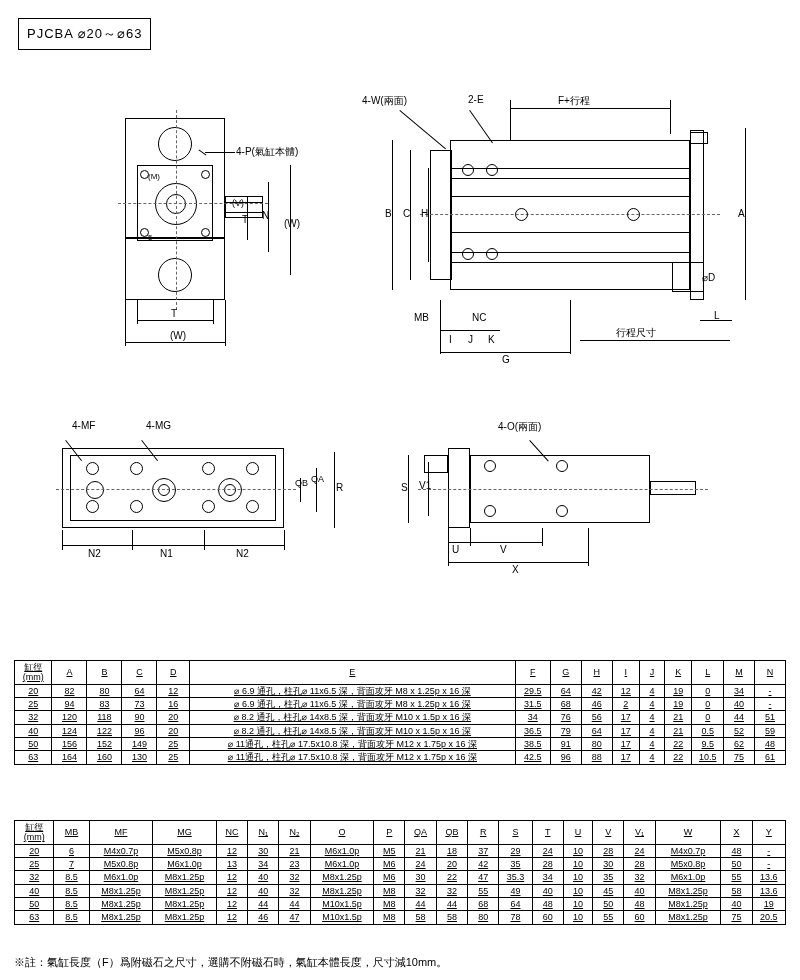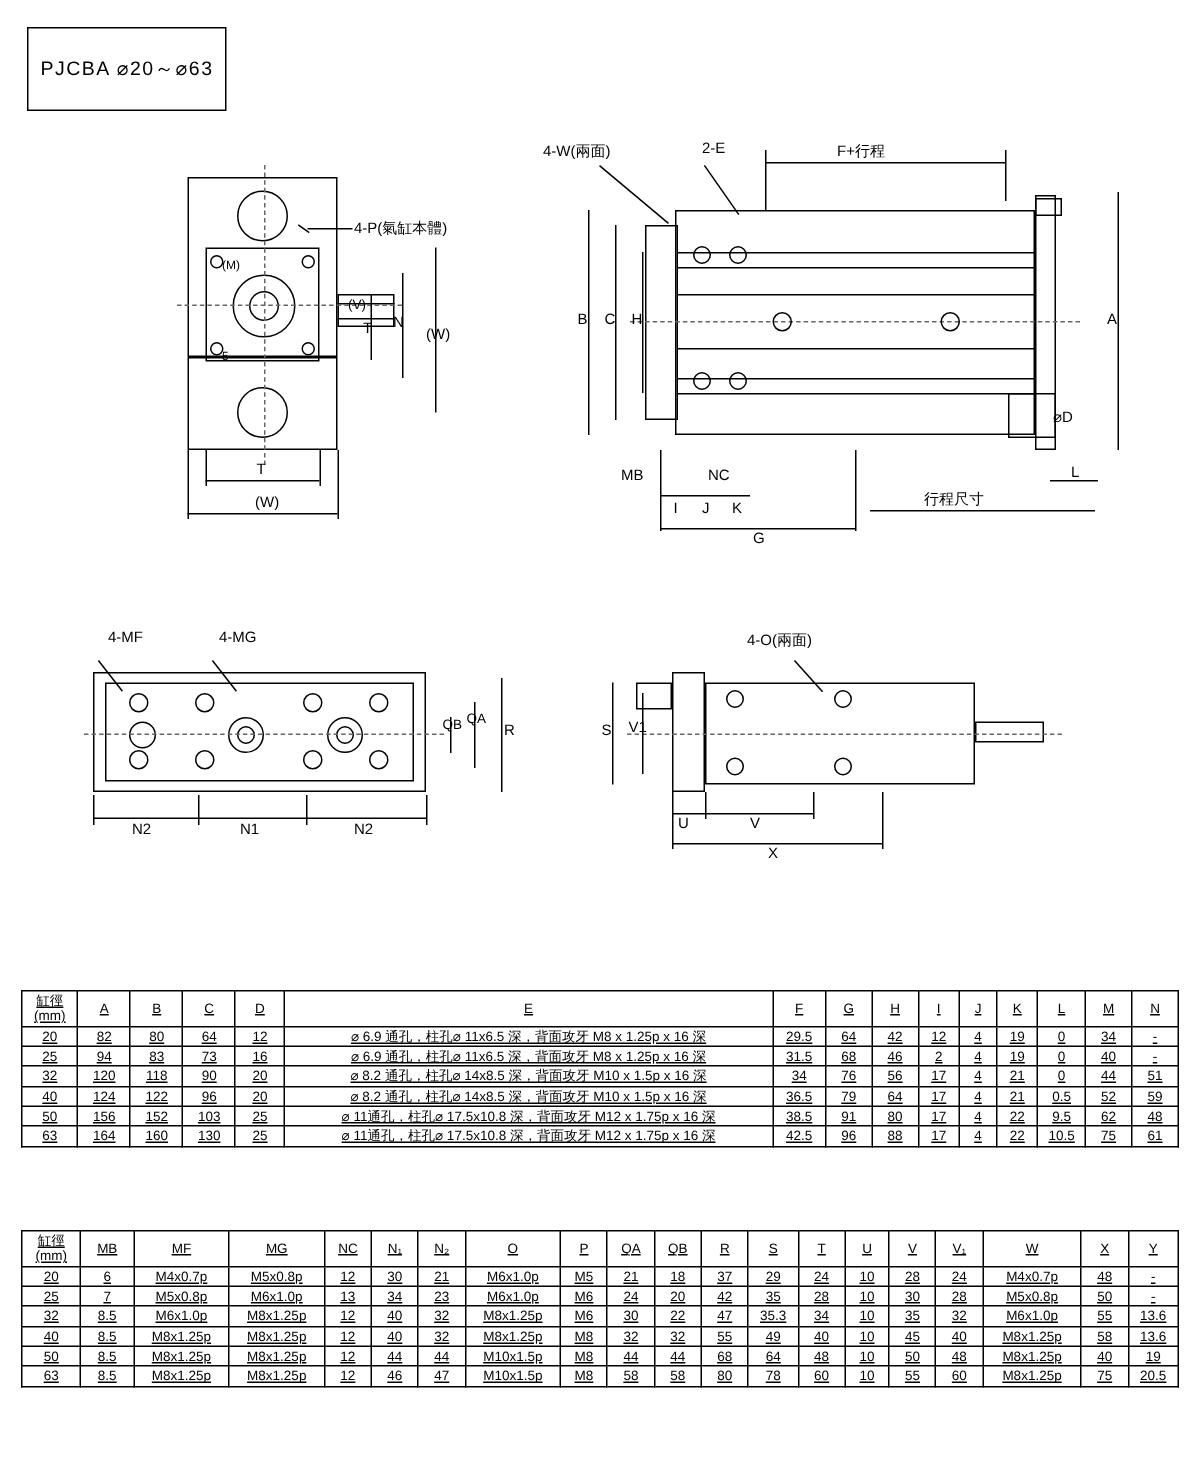--- a/index.html
+++ b/index.html
@@ -1,20 +1,20 @@
 <!DOCTYPE html>
 <html><head>
 <meta charset="utf-8">
 <style>
   html,body{margin:0;padding:0;background:#ffffff;}
   body{width:800px;height:980px;font-family:"Liberation Sans",sans-serif;color:#000;position:relative;overflow:hidden;}
   .sheet{position:relative;width:800px;height:980px;}
 
   
-  .title-box{position:absolute;left:18px;top:18px;border:1px solid #000;padding:18px 8px;font-size:13px;letter-spacing:1px;}
+  .title-box{position:absolute;left:18px;top:18px;border:1px solid #000;padding:6px 8px;font-size:13px;letter-spacing:1px;}
 
   
   .ln{position:absolute;background:#000;}
   .h{height:1px;}
   .v{width:1px;}
   .rect{position:absolute;border:1px solid #000;box-sizing:border-box;}
   .circ{position:absolute;border:1px solid #000;border-radius:50%;box-sizing:border-box;}
   .dashv{position:absolute;border-left:1px dashed #444;width:0;}
   .cl{position:absolute;border-top:1px dashed #666;height:0;}
   .lbl{position:absolute;font-size:10px;white-space:nowrap;}
@@ -316,21 +316,21 @@
           <td>4</td>
           <td>21</td>
           <td>0.5</td>
           <td>52</td>
           <td>59</td>
         </tr>
         <tr>
           <td>50</td>
           <td>156</td>
           <td>152</td>
-          <td>103</td>
+          <td>149</td>
           <td>25</td>
           <td style="text-align: center; white-space: nowrap;">⌀ 11通孔，柱孔⌀ 17.5x10.8 深，背面攻牙 M12 x 1.75p x 16 深</td>
           <td>38.5</td>
           <td>91</td>
           <td>80</td>
           <td>17</td>
           <td>4</td>
           <td>22</td>
           <td>9.5</td>
           <td>62</td>
@@ -513,13 +513,14 @@
           <td>10</td>
           <td>55</td>
           <td>60</td>
           <td>M8x1.25p</td>
           <td>75</td>
           <td>20.5</td>
         </tr>
       </tbody>
   </table>
 
+  <div class="note" style="left:14px;top:955px;">※註：氣缸長度（F）爲附磁石之尺寸，選購不附磁石時，氣缸本體長度，尺寸減10mm。</div>
 </div>
 
 </body></html>

